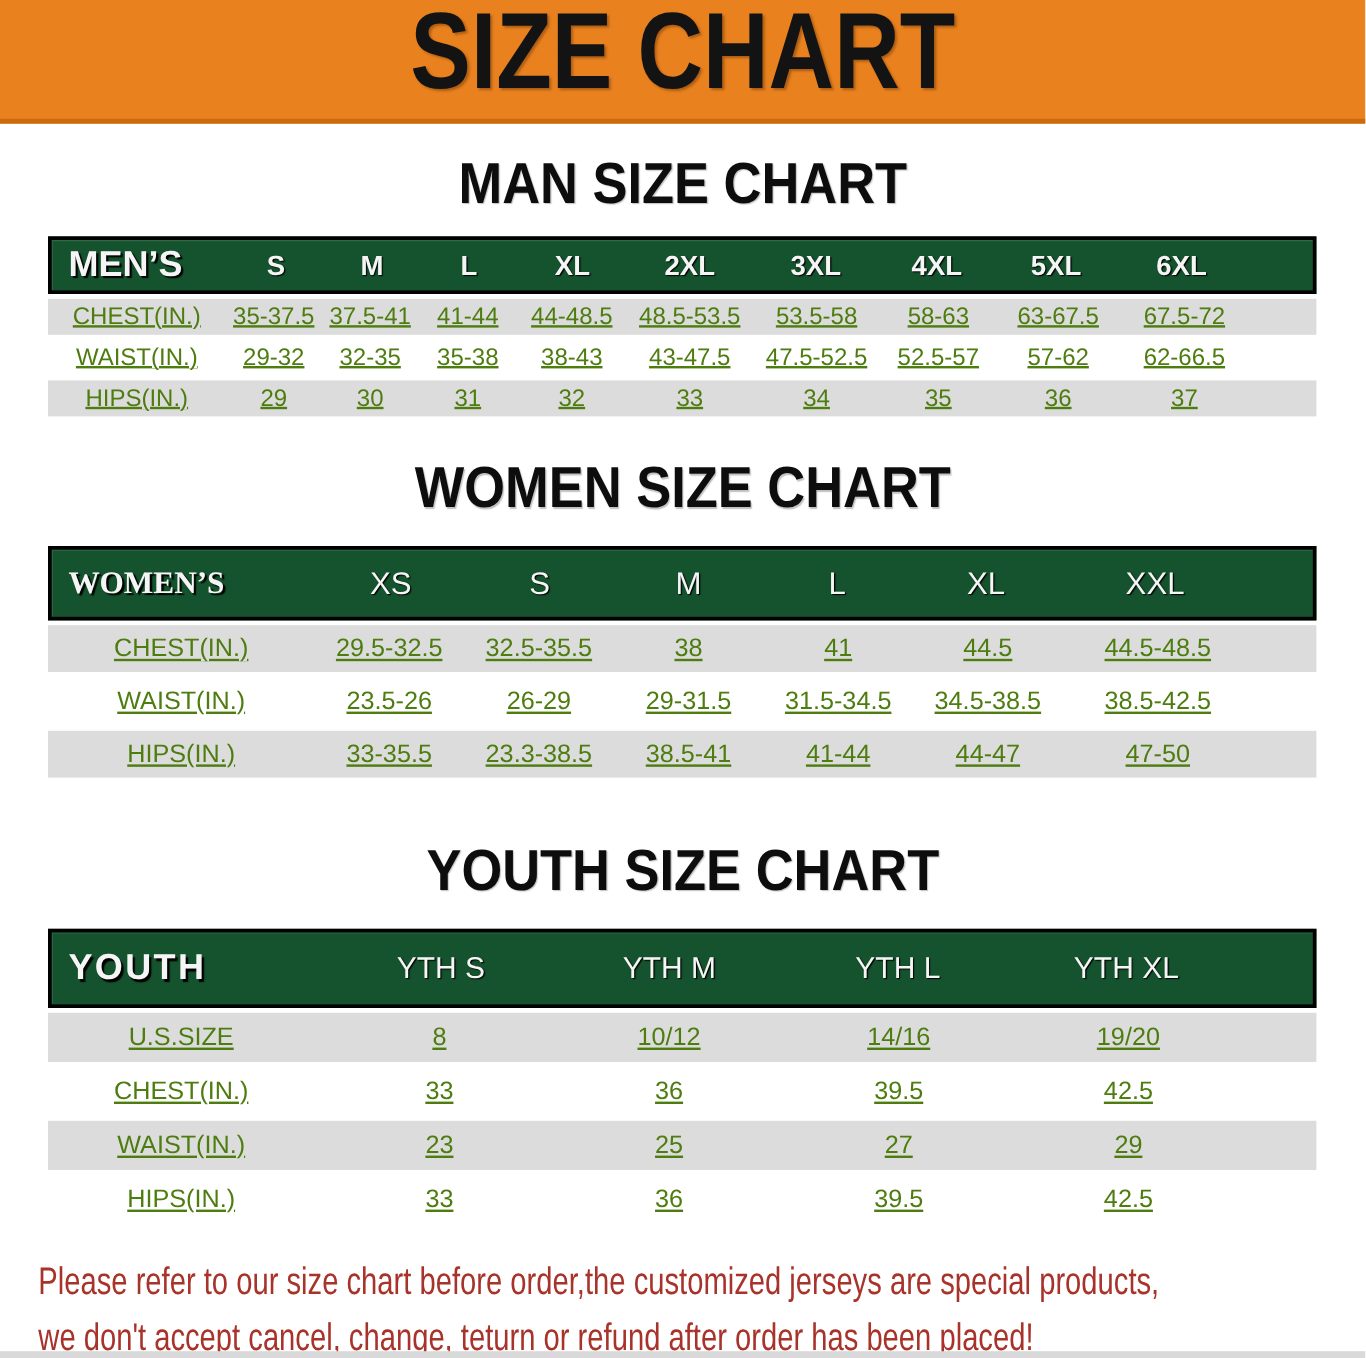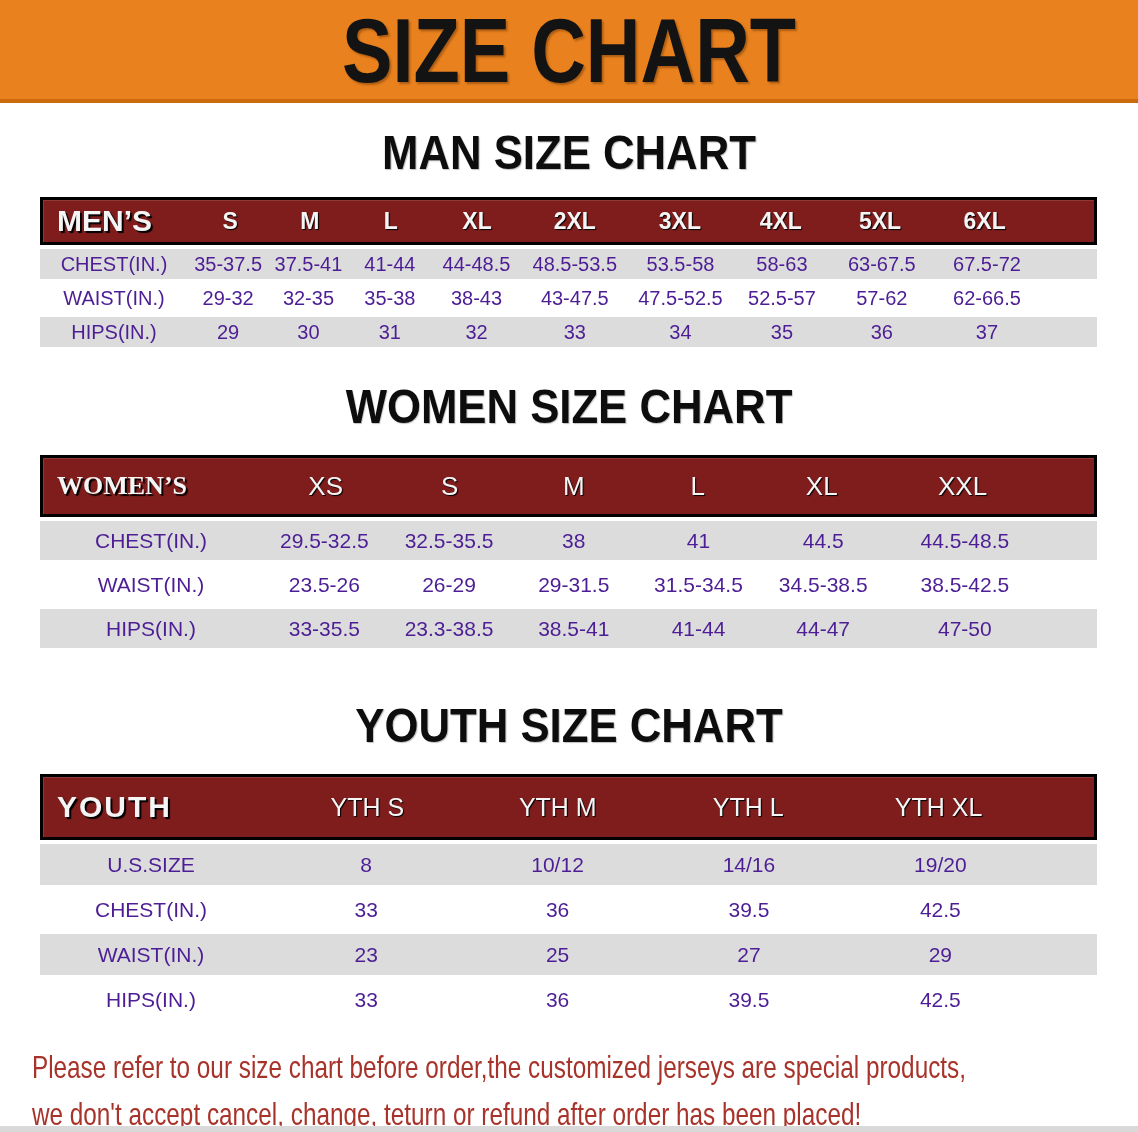--- a/index.html
+++ b/index.html
@@ -8,21 +8,21 @@
     width:1138px;height:1132px;
     background:#ffffff;
     font-family:"Liberation Sans", sans-serif;
     overflow:hidden;
   }
   
   .banner{
     height:99px;
     background:#e8811e;
     border-bottom:4px solid #cb6b0d;
-    display:flex;align-items:center;justify-content:center;
+    display:flex;justify-content:center;
   }
   .banner-title{
     margin:0;
     font-size:86px;line-height:86px;
     font-weight:800;
     color:#131313;
     letter-spacing:0px;
     transform:scaleX(0.88) scaleY(1.05);
     text-shadow:2px 2px 2px rgba(60,25,0,0.35);
     white-space:nowrap;
@@ -44,21 +44,21 @@
   
   .tbl{width:1057px;margin-left:40px;}
   .tbl-men{margin-top:22px;}
   .tbl-women{margin-top:26px;}
   .tbl-youth{margin-top:26px;}
   .grid{display:grid;align-items:center;}
   .men-grid{grid-template-columns:14% 7.6% 7.6% 7.8% 8.6% 10% 10% 9.2% 9.7% 10.2% 5.3%;}
   .women-grid{grid-template-columns:21% 11.8% 11.8% 11.8% 11.8% 11.8% 15% 5%;}
   .youth-grid{grid-template-columns:21% 16.5% 16.5% 16.5% 16.5% 13.5%;gap:17px;}
   .bar{
-    background:#7f1d1d;
+    background:#14532d;
     border:3px solid #000;
     box-shadow:inset 1px 1px 0 rgba(255,255,255,0.12);
     color:#f5f5f5;
     margin-bottom:4px;
   }
   .bar-men{height:42px;}
   .bar-women{height:56px;}
   .bar-youth{height:60px;}
   .corner{
     font-weight:800;
@@ -70,21 +70,21 @@
   .bar-women .corner{font-size:26px;font-family:Liberation Serif, serif;}
   .bar-youth .corner{font-size:30px;letter-spacing:2px;}
   .size-h{
     text-align:center;
     white-space:nowrap;
     text-shadow:1px 1px 1px #000;
   }
   .bar-men .size-h{font-size:23px;font-weight:600;}
   .bar-women .size-h{font-size:26px;font-weight:500;}
   .bar-youth .size-h{font-size:25px;font-weight:500;}
-  .row{margin-bottom:4px;color:#4c1d95;}
+  .row{margin-bottom:4px;color:#4d7c0f;text-decoration:underline;}
   .row-gray{background:#dcdcdc;}
   .row-white{background:#ffffff;}
   .tbl-men .row{height:30px;font-size:20px;}
   .tbl-women .row{height:39px;font-size:21px;margin-bottom:5px;}
   .tbl-youth .row{height:41px;font-size:21px;}
   .lbl{text-align:center;font-weight:400;white-space:nowrap;}
   .val{text-align:center;white-space:nowrap;}
   .spacer{height:1px;}
   
   .note{

